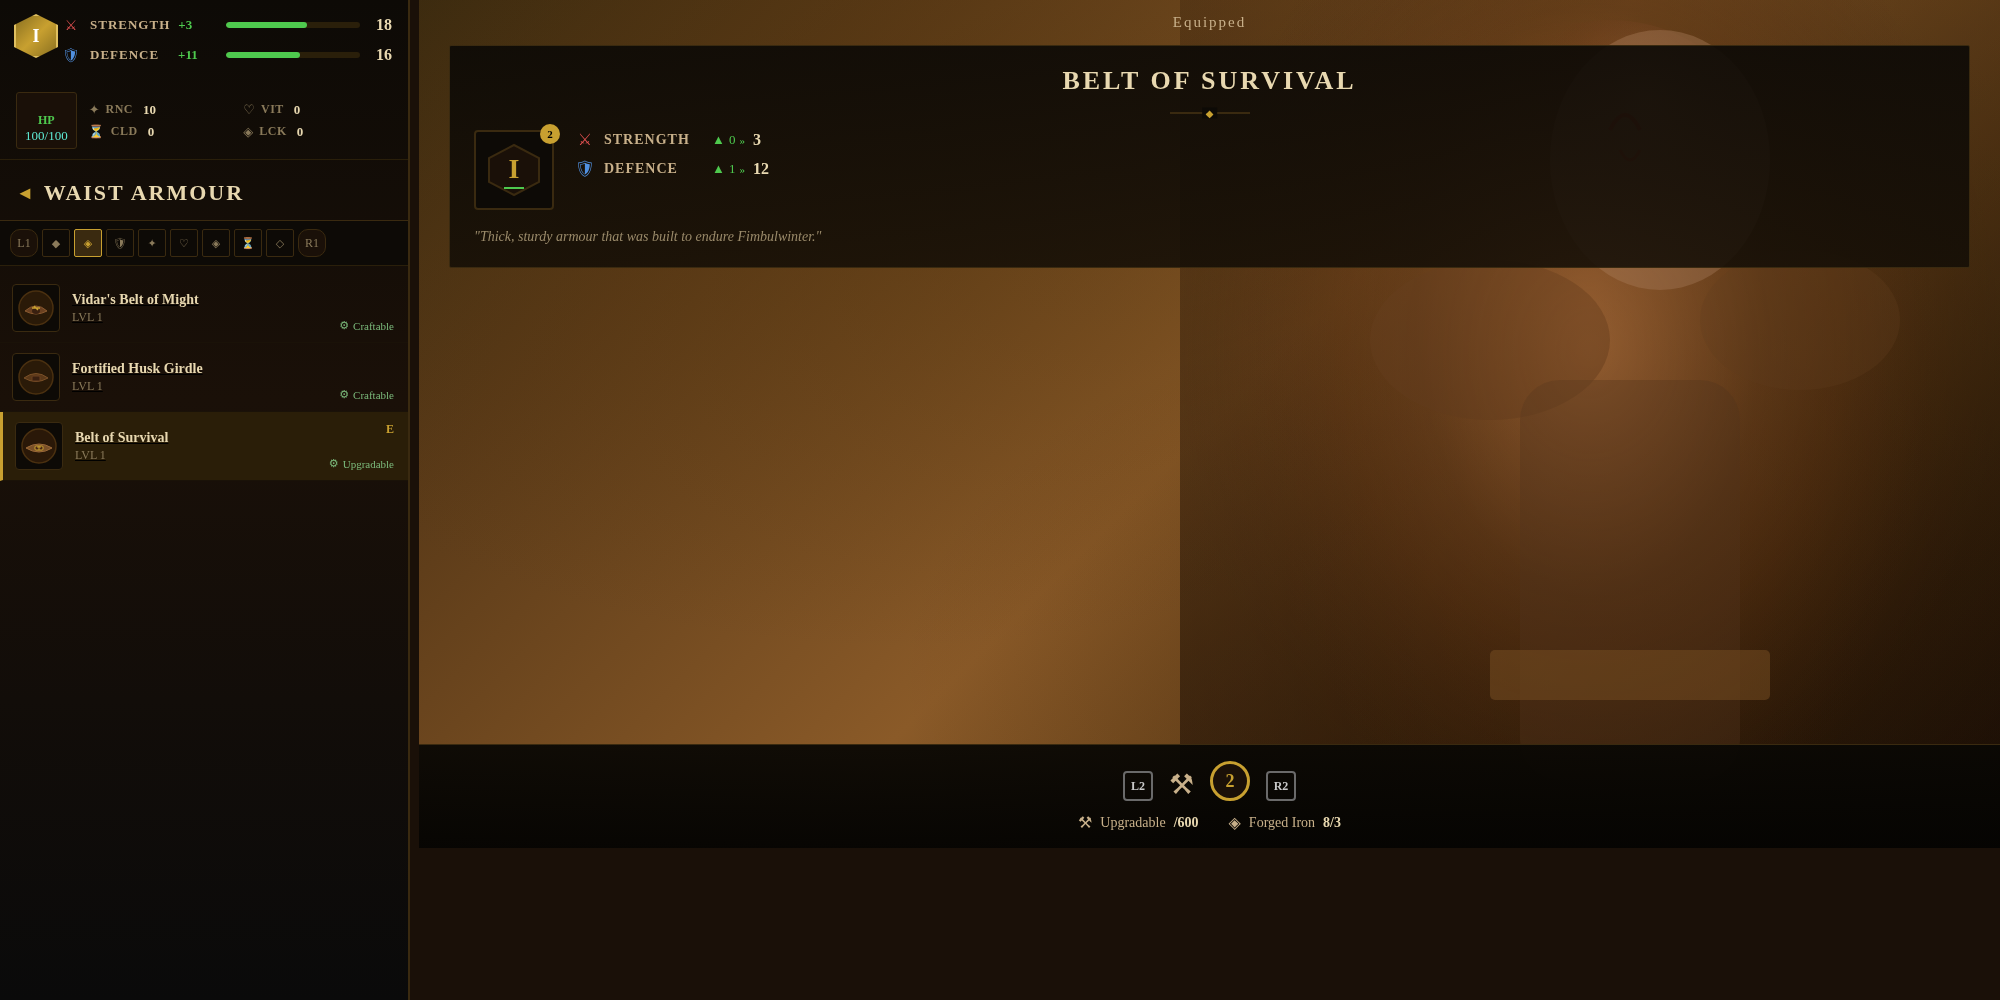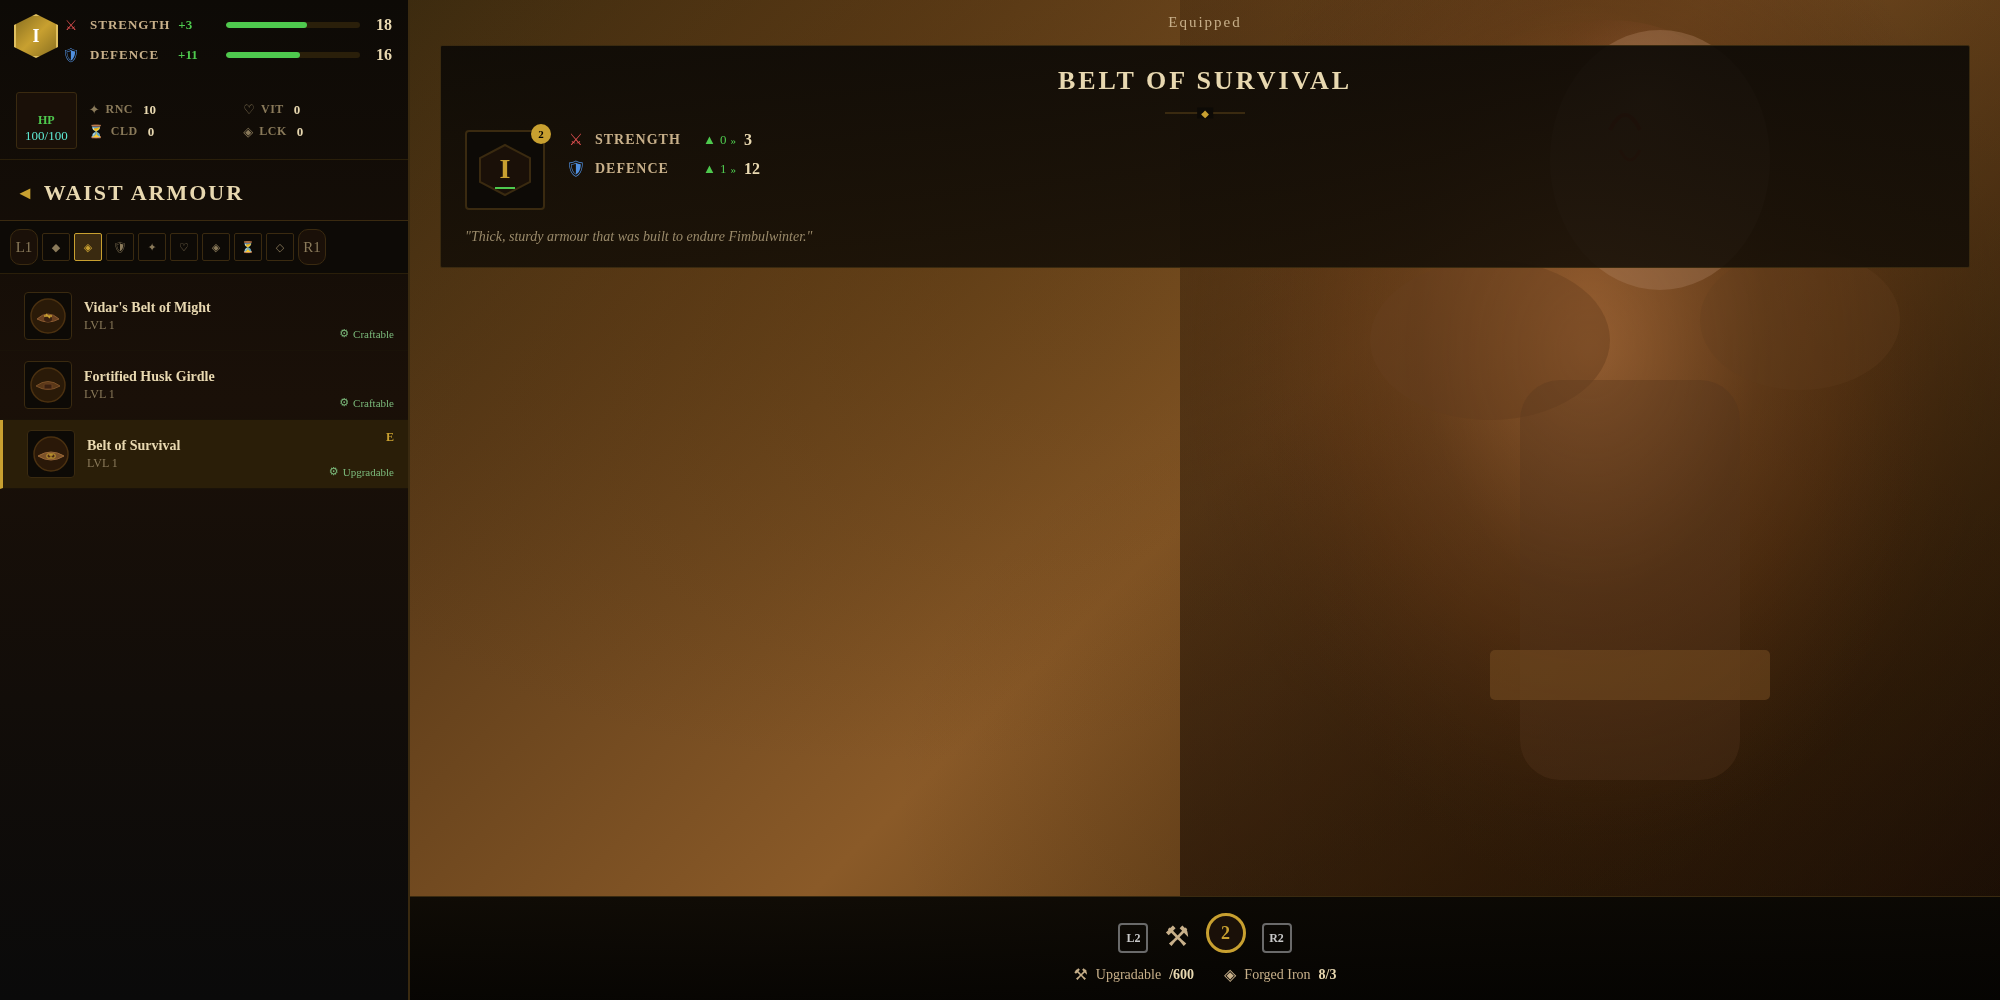--- a/index.html
+++ b/index.html
@@ -188,45 +188,46 @@
       cursor: pointer;
       border-radius: 2px;
     }
     .filter-btn.active {
       background: #3a2a10;
       border-color: #c8a030;
       color: #c8a030;
     }
     .filter-btn-label {
       width: 28px;
-      height: 36px;
+      height: 28px;
       display: flex;
       align-items: center;
       justify-content: center;
       color: #8a7a5a;
-      font-size: 15px;
+      font-size: 12px;
       border: 1px solid #3a2a10;
       background: #1a1008;
       border-radius: 10px;
     }
 
     
     .item-list {
       flex: 1;
       overflow-y: auto;
       padding: 8px 0;
     }
     .item-entry {
       display: flex;
       align-items: center;
-      padding: 10px 24px;
+      padding: 10px 12px;
       gap: 12px;
       cursor: pointer;
       border-bottom: 1px solid #1a1208;
       position: relative;
+      text-decoration: underline;
     }
     .item-entry.selected {
       background: #2a1e08;
       border-left: 3px solid #c8a030;
     }
     .item-icon {
       width: 48px;
       height: 48px;
       background: #0d0a06;
       border: 1px solid #3a2a10;
@@ -275,23 +276,24 @@
       top: 10px;
       right: 14px;
       color: #c8a030;
       font-size: 12px;
       font-weight: bold;
     }
 
     
     .right-panel {
       flex: 1;
-      height: 1000px;
+      height: 848px;
       position: relative;
       overflow: hidden;
+      margin-left: 9px;
     }
 
     
     .character-bg {
       position: absolute;
       top: 0;
       right: 0;
       width: 100%;
       height: 100%;
       background: linear-gradient(135deg, #3a2a10 0%, #5a3a18 20%, #8a5a28 50%, #4a3010 80%, #1a1008 100%);

